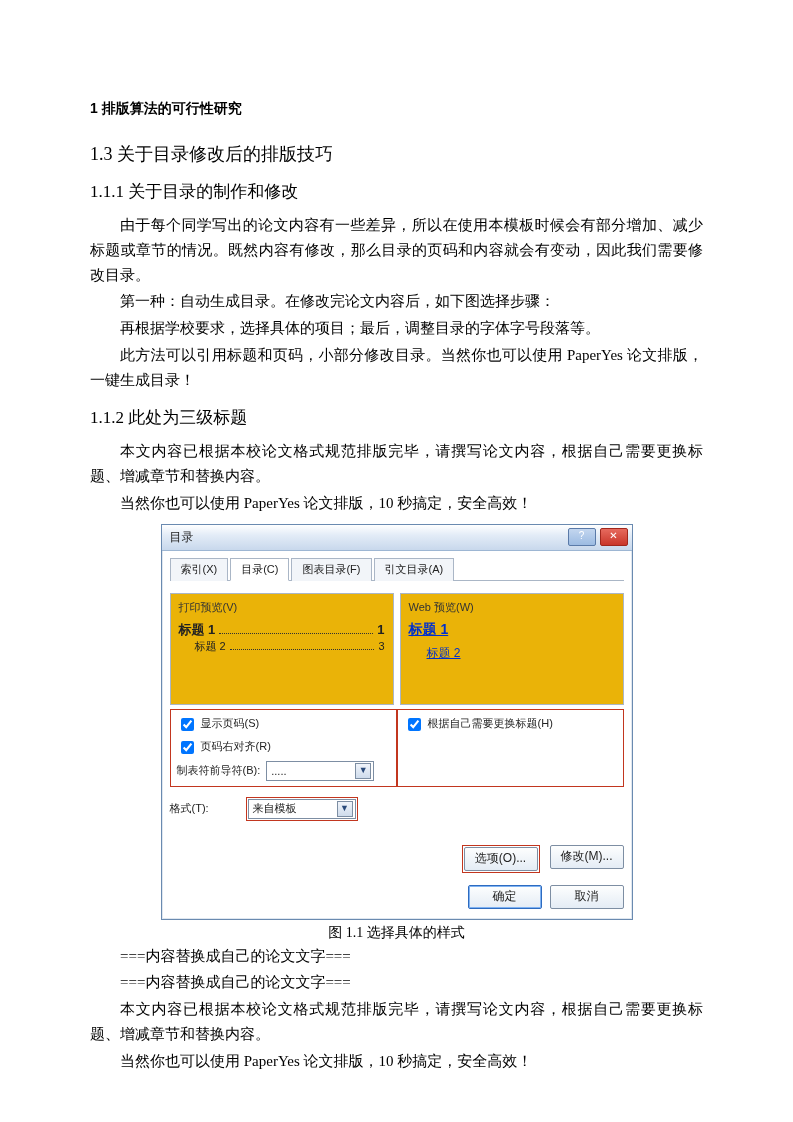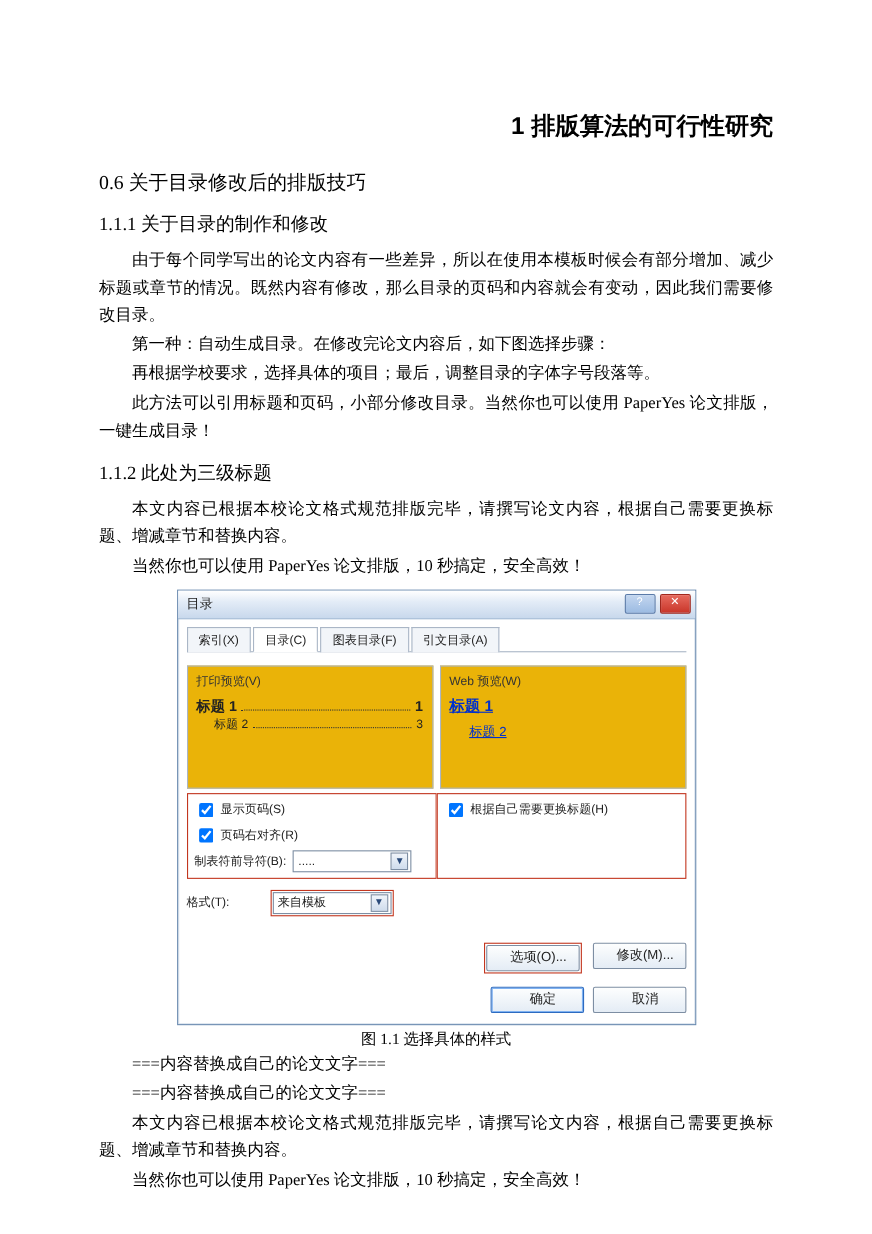--- a/index.html
+++ b/index.html
@@ -12,22 +12,22 @@
     width: 793px;
   }
   .page {
     width: 793px;
     min-height: 1122px;
     box-sizing: border-box;
     padding: 100px 90px 40px 90px;
     position: relative;
   }
   h1.chap {
-    text-align: right;
-    font-size: 22px;
+    text-align: left;
+    font-size: 14px;
     font-weight: bold;
     margin: 0 0 24px 0;
     font-family: "SimHei","黑体","Microsoft YaHei",sans-serif;
   }
   h2.sec {
     font-size: 18px;
     font-weight: normal;
     margin: 10px 0 12px 0;
     font-family: "SimSun","宋体",serif;
   }
@@ -182,38 +182,37 @@
   }
   .dlg-btn {
     min-width:72px;
     height:22px;
     border:1px solid #7d8ea3;
     background:linear-gradient(#fdfefe,#e4ecf5);
     font-size:12px;
     text-align:center;
     line-height:20px;
     border-radius:2px;
-    padding-left:11px;
   }
   .dlg-btn.primary {
     border:1px solid #2d6bc0;
     box-shadow:0 0 0 1px #7fb2f2 inset;
   }
   .lower-btns {
     display:flex; justify-content:flex-end; gap:8px;
     margin-top:12px;
   }
 </style>
 </head>
 <body>
 
 <div class="page">
   <h1 class="chap">1  排版算法的可行性研究</h1>
 
-  <h2 class="sec">0.6  关于目录修改后的排版技巧</h2>
+  <h2 class="sec">1.3  关于目录修改后的排版技巧</h2>
   <h3 class="subsec">1.1.1  关于目录的制作和修改</h3>
 
   <p class="body">由于每个同学写出的论文内容有一些差异，所以在使用本模板时候会有部分增加、减少标题或章节的情况。既然内容有修改，那么目录的页码和内容就会有变动，因此我们需要修改目录。</p>
   <p class="body">第一种：自动生成目录。在修改完论文内容后，如下图选择步骤：</p>
   <p class="body">再根据学校要求，选择具体的项目；最后，调整目录的字体字号段落等。</p>
   <p class="body">此方法可以引用标题和页码，小部分修改目录。当然你也可以使用 PaperYes 论文排版，一键生成目录！</p>
 
   <h3 class="subsec">1.1.2  此处为三级标题</h3>
   <p class="body">本文内容已根据本校论文格式规范排版完毕，请撰写论文内容，根据自己需要更换标题、增减章节和替换内容。</p>
   <p class="body">当然你也可以使用 PaperYes 论文排版，10 秒搞定，安全高效！</p>

